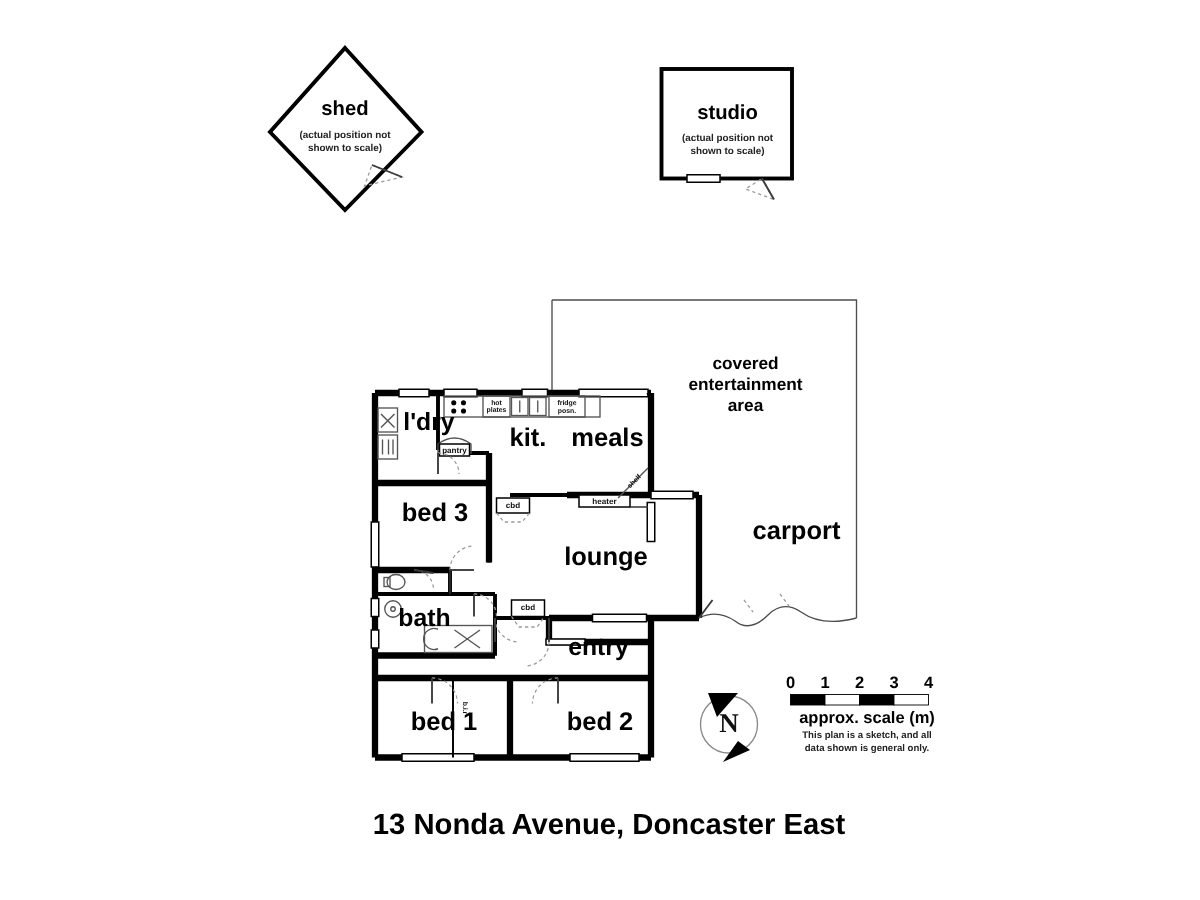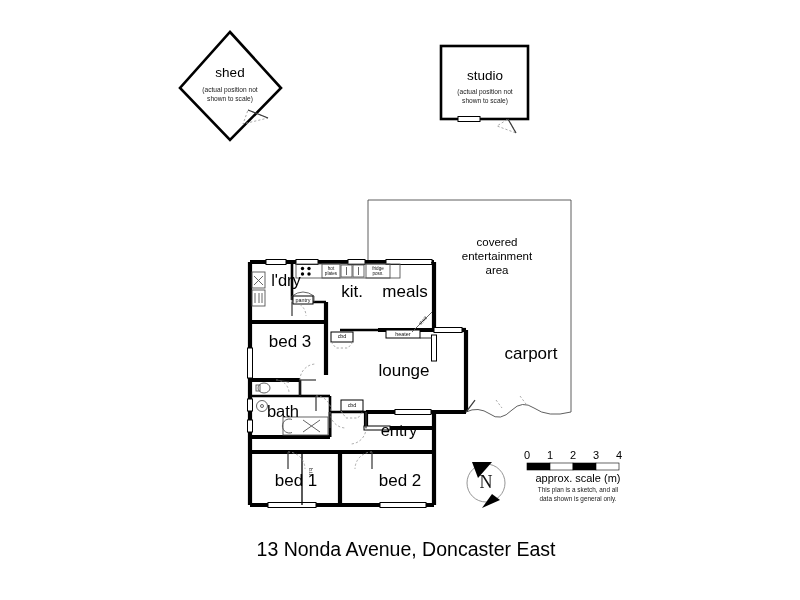--- a/index.html
+++ b/index.html
@@ -13,20 +13,21 @@
     position: relative;
     overflow: hidden;
     font-family: "Liberation Sans", sans-serif;
     color: #1a1a1a;
   }
   #plan-root {
     position: absolute;
     left: 0; top: 0;
     width: 800px;
     height: 492px;
+    font-weight: bold;
   }
   svg.plan-svg {
     position: absolute;
     left: 0; top: 0;
     width: 800px;
     height: 600px;
     display: block;
   }
   
   .wall-bold { stroke: #000000; stroke-width: 4.2; fill: none; stroke-linecap: butt; }

